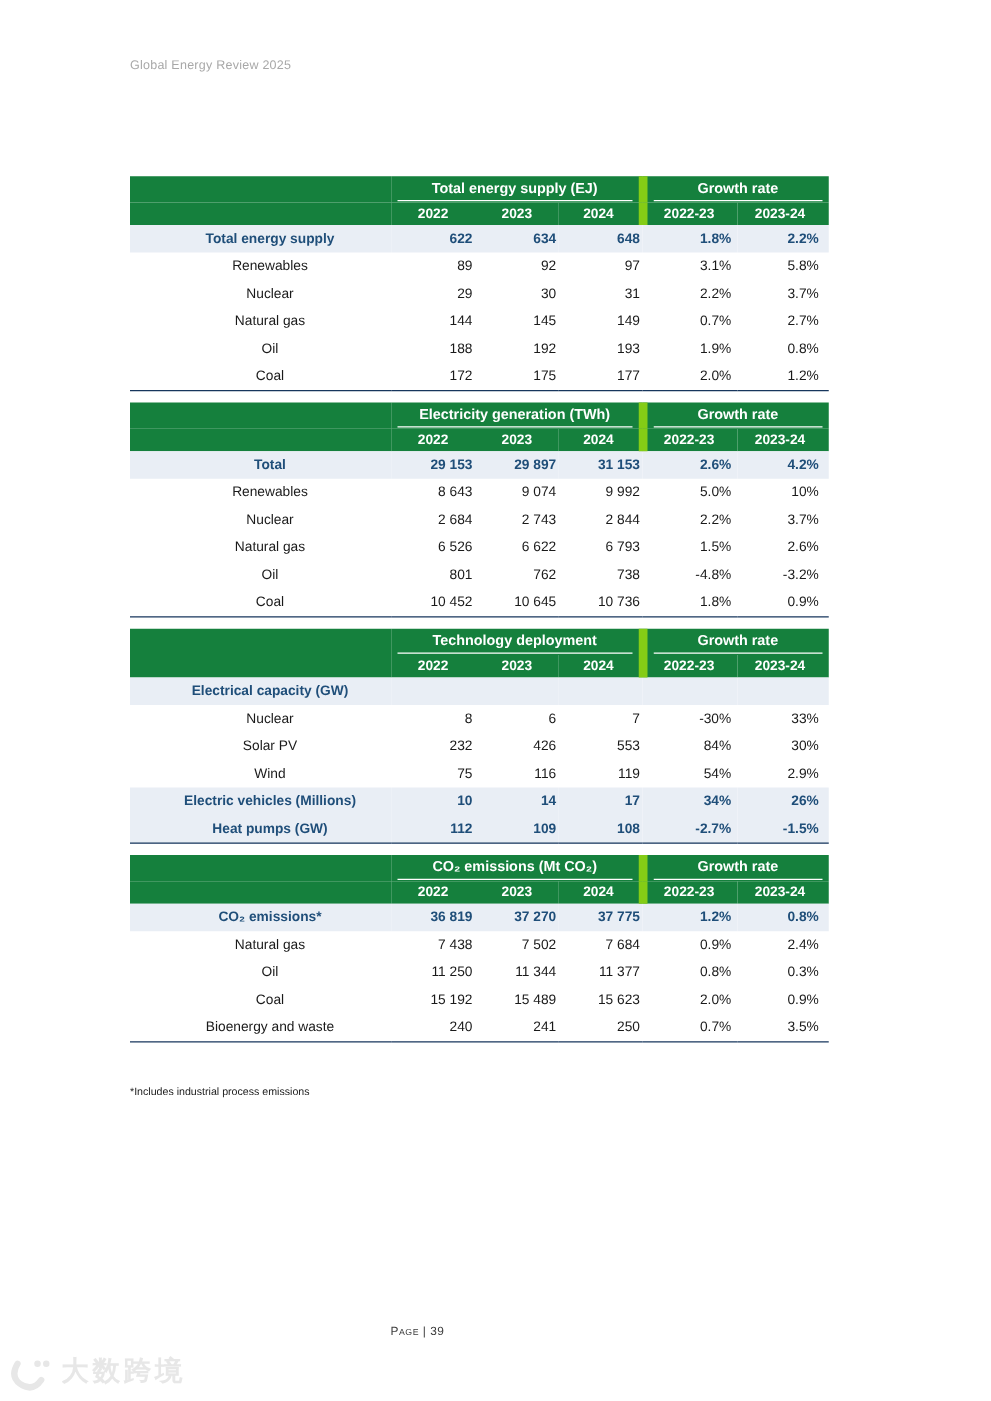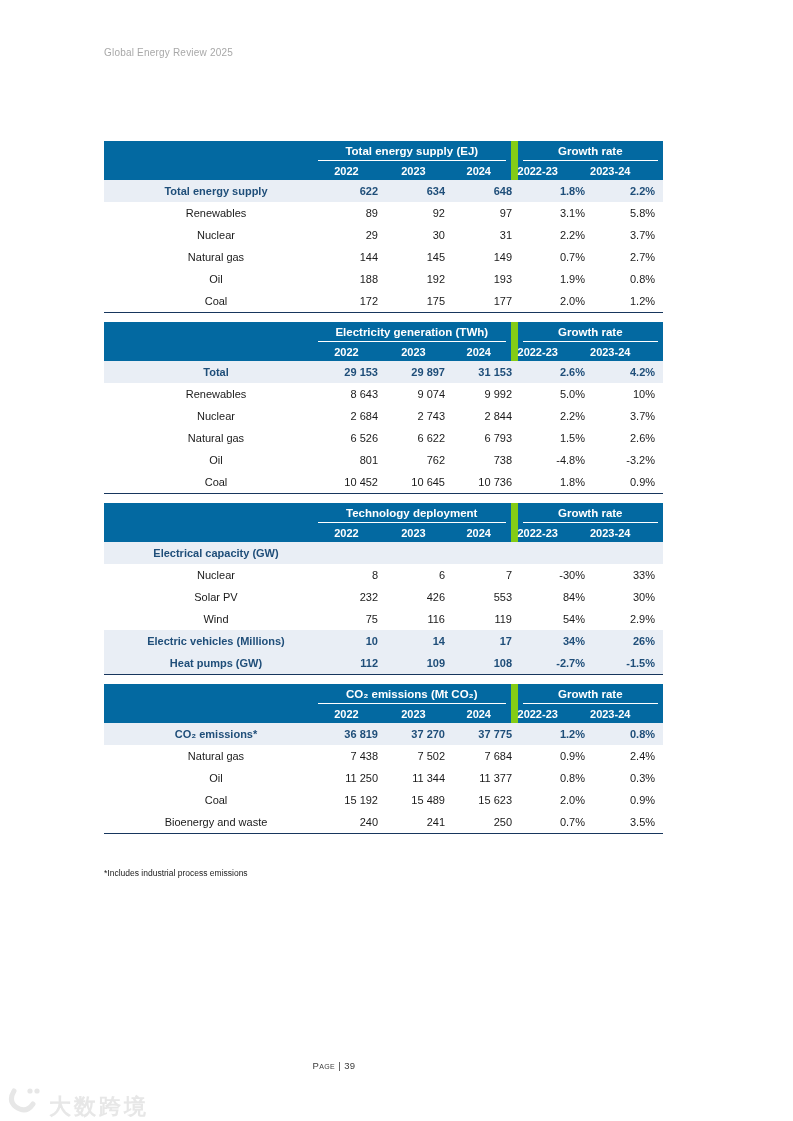--- a/index.html
+++ b/index.html
@@ -12,30 +12,30 @@
     font-size:10px; color:#a8a8a8; letter-spacing:0.2px;
   }
   table.data-table {
     position:absolute; left:104px; width:559px;
     border-collapse:collapse; table-layout:fixed;
     font-size:11px; color:#1a1a1a;
   }
   #table-0 { top:141px; } #table-1 { top:322px; }
   #table-2 { top:503px; } #table-3 { top:684px; }
 
-  thead th { background:#0369a1; color:#ffffff; font-weight:bold; padding:0; }
+  thead th { background:#15803d; color:#ffffff; font-weight:bold; padding:0; }
   tr.head-row th  { height:21px; font-size:11.5px; vertical-align:middle; }
   tr.head-row2 th { height:18px; font-size:11px;  vertical-align:middle; }
   .group-underline {
     border-bottom:1.5px solid #ffffff; padding:2px 2px 3px;
     margin:0 5px; text-align:center; white-space:nowrap;
   }
   th.gap { border-left:7px solid #84cc16; }
   tr.head-row2 th.yr { text-align:center; }
-  tr.head-row2 th.gr { text-align:left; padding-right:5px; }
+  tr.head-row2 th.gr { text-align:center; padding-right:5px; }
 
   tbody td { height:20px; vertical-align:middle; }
   td.lab { text-align:center; padding-left:16px; white-space:nowrap; }
   td.num { text-align:right; padding-right:2px; white-space:nowrap; }
   td.num.gcol  { padding-right:5px; }
   td.num.gcol2 { padding-right:8px; }
 
   tr.highlight td, tr.subheader td {
     background:#e9eef5; color:#1f4e79; font-weight:bold;
   }
@@ -49,21 +49,21 @@
     position:absolute; left:0; right:0; top:1060px; text-align:center;
     font-size:9.5px; color:#3c3c3c; font-variant:small-caps; letter-spacing:0.4px;
   }
   .side-attr {
     position:absolute; left:701px; top:1000px; height:92px; width:13px;
     writing-mode:vertical-rl; transform:rotate(180deg);
     font-size:7.5px; color:#b8b8b8; letter-spacing:0.4px; white-space:nowrap;
   }
   .watermark {
     position:absolute; left:6px; top:1086px;
-    display:flex; align-items:flex-end; gap:7px; color:#e7e7e7;
+    display:flex; align-items:flex-start; gap:7px; color:#e7e7e7;
   }
   .watermark-text { font-size:22px; font-weight:bold; letter-spacing:3px; line-height:1; }
 </style>
 </head>
 <body>
 
 <div class="page">
 
   <div class="doc-header">Global Energy Review 2025</div>
 

